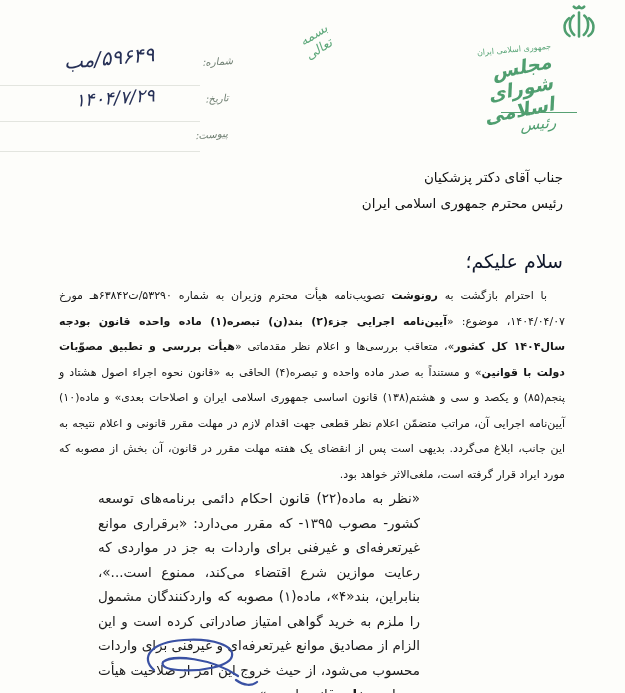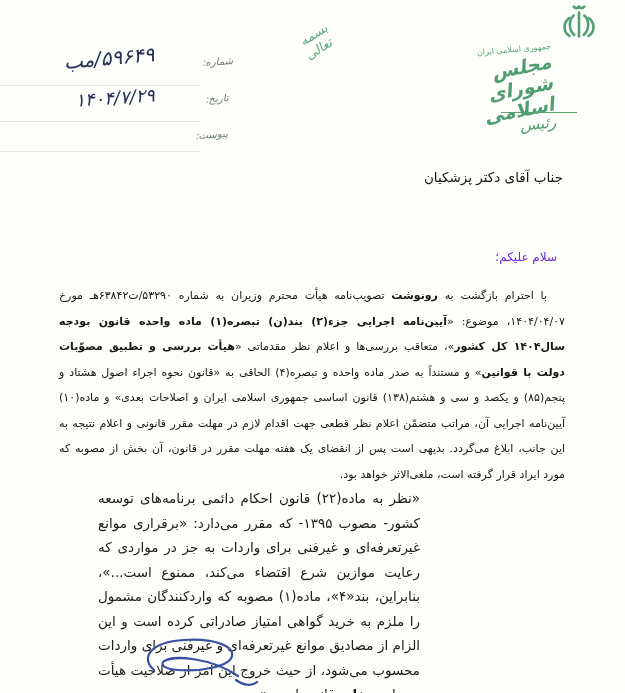--- a/index.html
+++ b/index.html
@@ -56,22 +56,22 @@
   .meta-line.l1{top:85px;}
   .meta-line.l2{top:121px;}
   .meta-line.l3{top:151px;}
   
   .recipient{
     position:absolute;top:164px;right:62px;
     font-size:13.5px;font-weight:normal;line-height:26px;
     text-align:right;color:#111;
   }
   .salutation{
-    position:absolute;top:250px;right:68px;
-    font-size:12px;color:#6d28d9;
+    position:absolute;top:250px;right:62px;
+    font-size:19px;color:#0f172a;
   }
   
   .body-par{
     position:absolute;top:283px;right:60px;width:506px;
     font-size:11px;line-height:25.5px;color:#161616;
     text-align:justify;text-indent:18px;
   }
   
   .quote-par{
     position:absolute;top:486px;right:205px;width:322px;
@@ -117,20 +117,21 @@
 
   <div class="meta-label date">تاریخ:</div>
   <div class="meta-hand date">۱۴۰۴/۷/۲۹</div>
   <div class="meta-line l2"></div>
 
   <div class="meta-label attach">پیوست:</div>
   <div class="meta-line l3"></div>
 
   <div class="recipient">
     <div>جناب آقای دکتر پزشکیان</div>
+    <div>رئیس محترم جمهوری اسلامی ایران</div>
   </div>
 
   <div class="salutation">سلام علیکم؛</div>
 
   <div class="body-par"><span>با احترام بازگشت به </span><span class="seg-bold">رونوشت</span><span> تصویب‌نامه هیأت محترم وزیران به شماره ۵۳۲۹۰/ت۶۳۸۴۲هـ مورخ ۱۴۰۴/۰۴/۰۷، موضوع: «</span><span class="seg-bold">آیین‌نامه اجرایی جزء(۲) بند(ن) تبصره(۱) ماده واحده قانون بودجه سال۱۴۰۴ کل کشور</span><span>»، متعاقب بررسی‌ها و اعلام نظر مقدماتی «</span><span class="seg-bold">هیأت بررسی و تطبیق مصوّبات دولت با قوانین</span><span>» و مستنداً به صدر ماده واحده و تبصره(۴) الحاقی به «قانون نحوه اجراء اصول هشتاد و پنجم(۸۵) و یکصد و سی و هشتم(۱۳۸) قانون اساسی جمهوری اسلامی ایران و اصلاحات بعدی» و ماده(۱۰) آیین‌نامه اجرایی آن، مراتب متضمّن اعلام نظر قطعی جهت اقدام لازم در مهلت مقرر قانونی و اعلام نتیجه به این جانب، ابلاغ می‌گردد. بدیهی است پس از انقضای یک هفته مهلت مقرر در قانون، آن بخش از مصوبه که مورد ایراد قرار گرفته است، ملغی‌الاثر خواهد بود.</span></div>
 
   <div class="quote-par"><span>«نظر به ماده(۲۲) قانون احکام دائمی برنامه‌های توسعه کشور- مصوب ۱۳۹۵- که مقرر می‌دارد: «برقراری موانع غیرتعرفه‌ای و غیرفنی برای واردات به جز در مواردی که رعایت موازین شرع اقتضاء می‌کند، ممنوع است...»، بنابراین، بند«۴»، ماده(۱) مصوبه که واردکنندگان مشمول را ملزم به خرید گواهی امتیاز صادراتی کرده است و این الزام از مصادیق موانع غیرتعرفه‌ای و غیرفنی برای واردات محسوب می‌شود، از حیث خروج این امر از صلاحیت هیأت وزیران، </span><span class="seg-bold">مغایر</span><span> قانون است.»</span></div>
 
   <svg class="watermark" viewBox="0 0 350 235">
     <g stroke="#ececе8" stroke-width="6" fill="none" stroke-linecap="round" opacity="0.9" transform="rotate(-28 175 117)">

